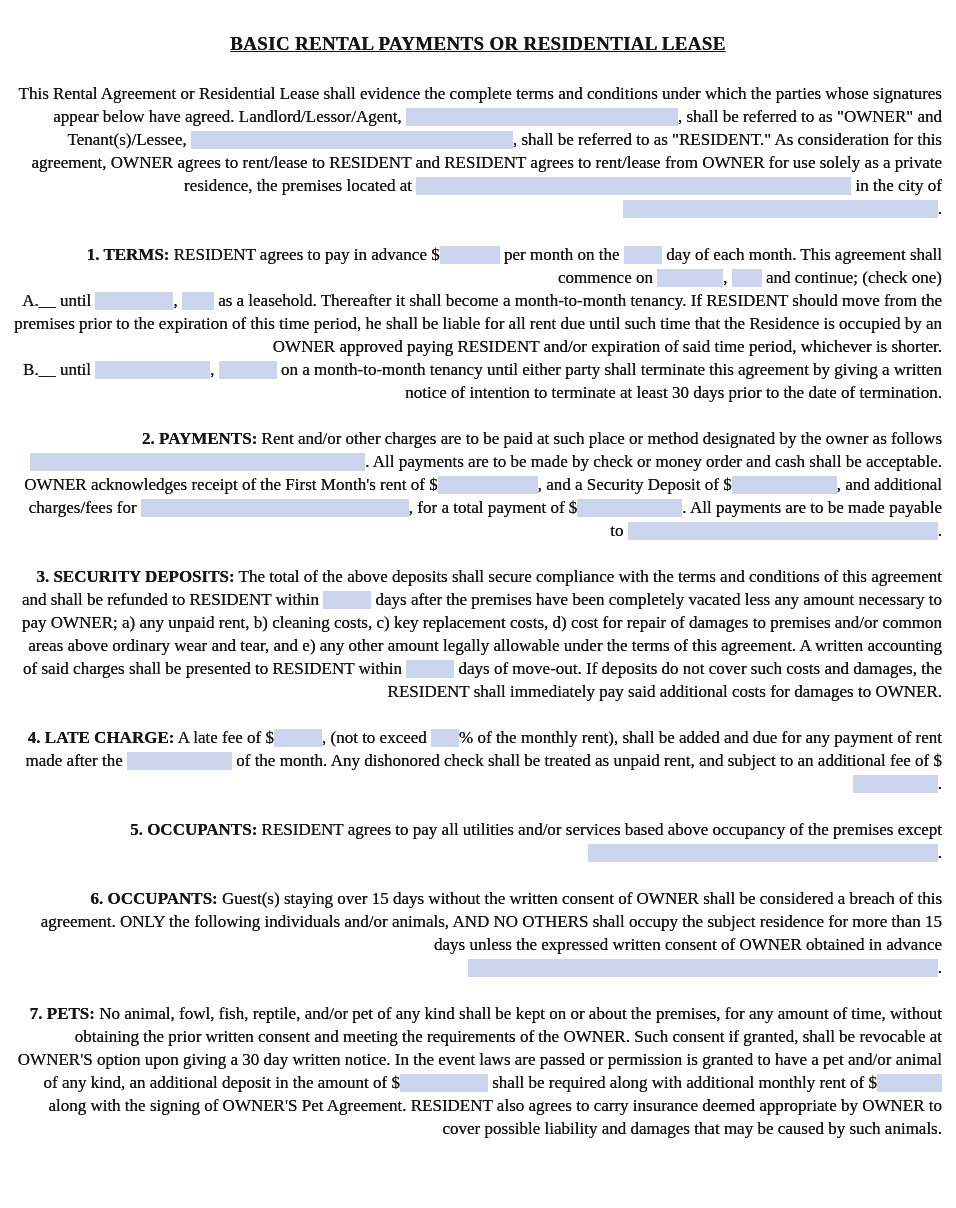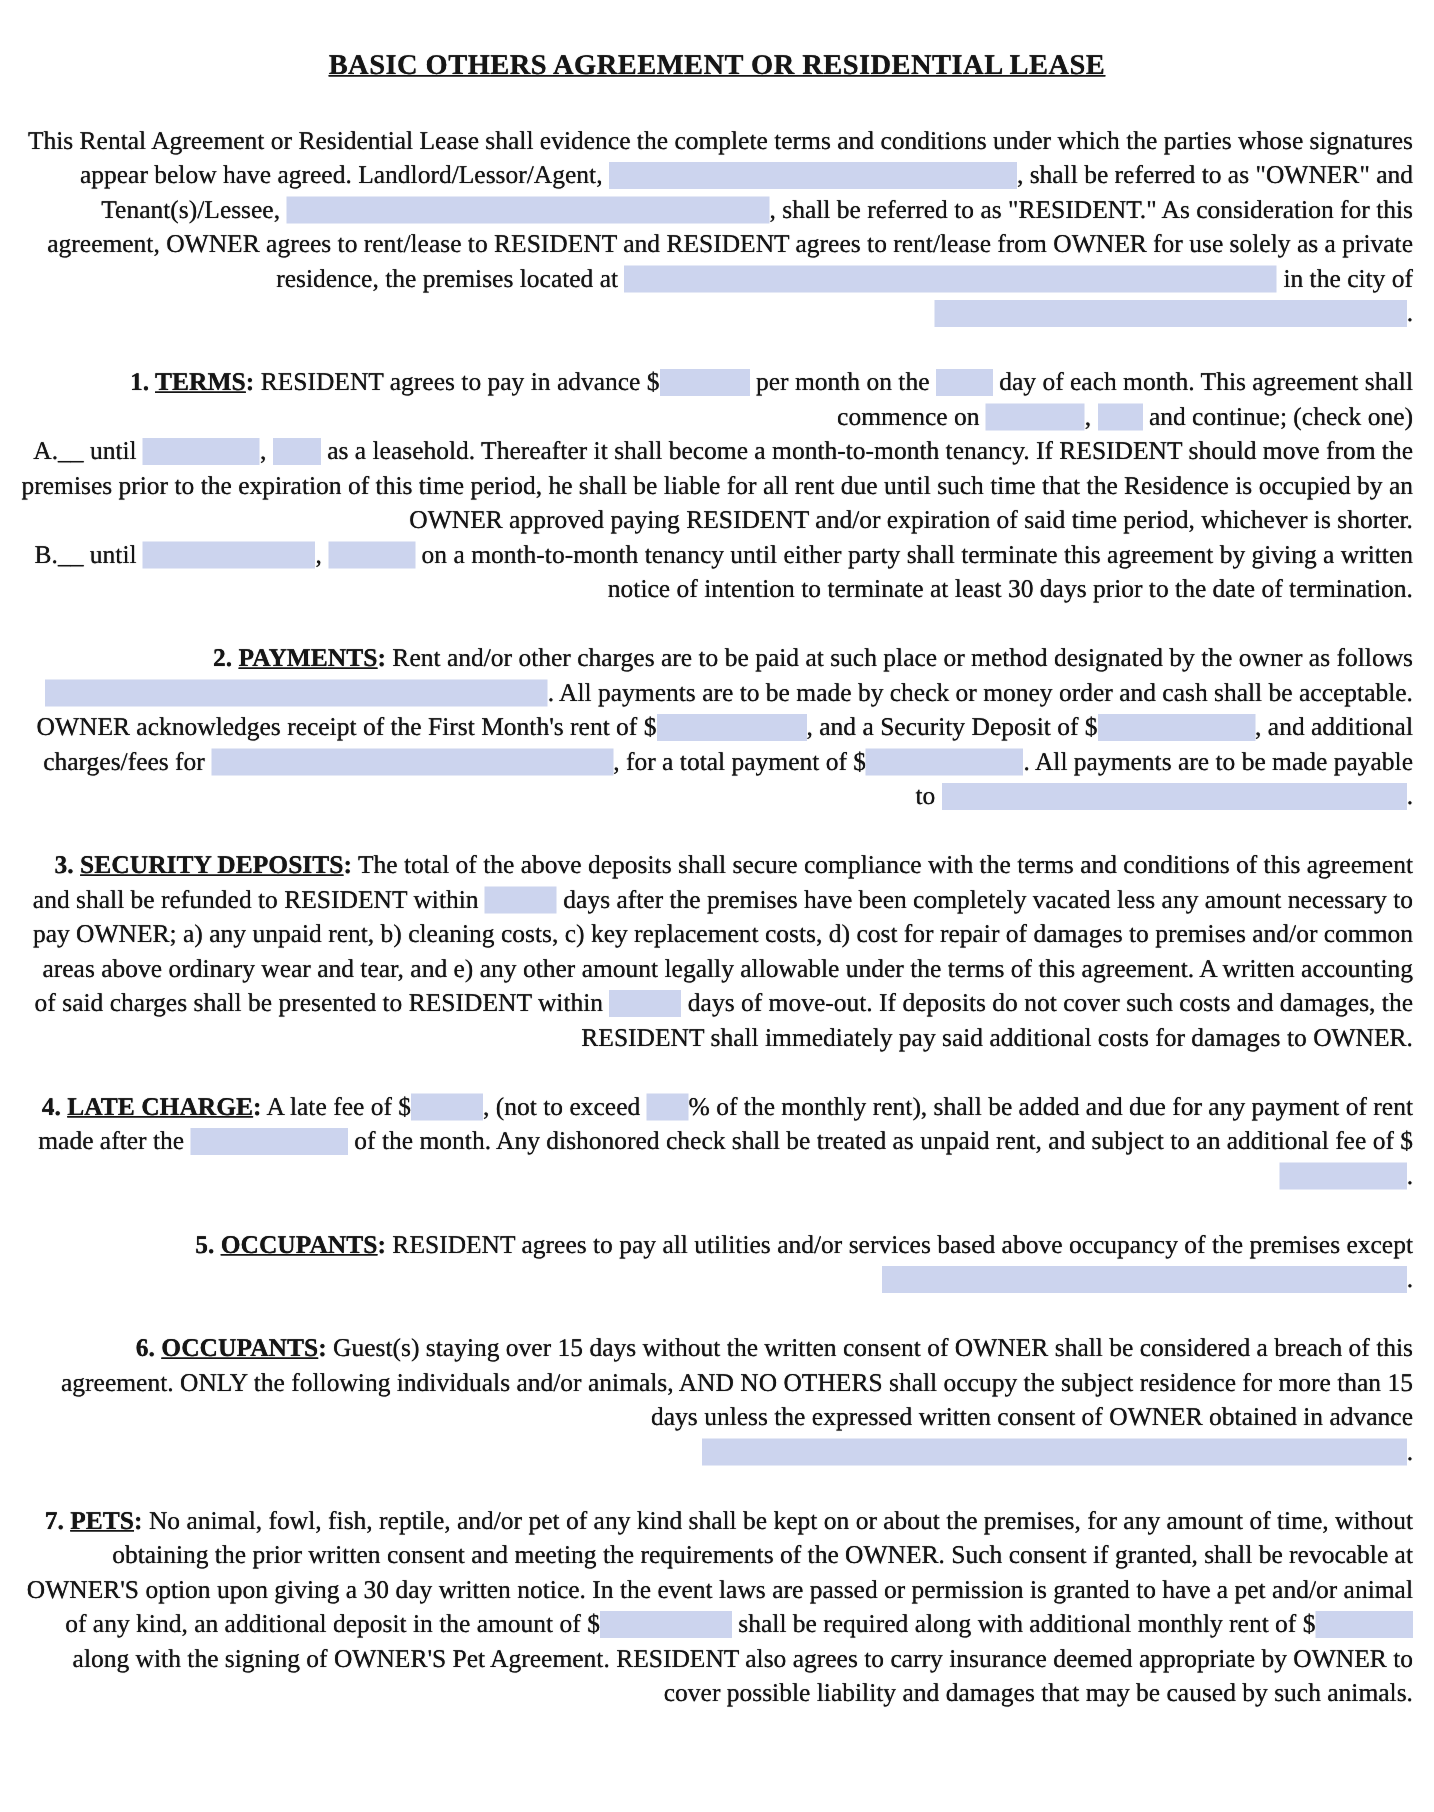--- a/index.html
+++ b/index.html
@@ -38,34 +38,33 @@
   }
   .para {
     margin: 0 0 23px 0;
     text-align: right;
   }
   .sec-num, .bold-run {
     font-weight: bold;
   }
   .sec-head {
     font-weight: bold;
-    text-decoration: underline;
   }
   .blank {
     display: inline-block;
     height: 18px;
     vertical-align: -4px;
     background: #ccd4ee;
   }
 </style>
 </head>
 <body>
 
 <div class="page">
-  <h2 class="doc-subtitle">BASIC OTHERS AGREEMENT OR RESIDENTIAL LEASE</h2>
+  <h2 class="doc-subtitle">BASIC RENTAL PAYMENTS OR RESIDENTIAL LEASE</h2>
 
   <div class="para"><span>This Rental Agreement or Residential Lease shall evidence the complete terms and conditions under which the parties whose signatures appear below have agreed. Landlord/Lessor/Agent, </span><span class="blank" style="width: 272px; background: rgb(204, 212, 238);"></span><span>, shall be referred to as "OWNER" and Tenant(s)/Lessee, </span><span class="blank" style="width: 322px; background: rgb(204, 212, 238);"></span><span>, shall be referred to as "RESIDENT." As consideration for this agreement, OWNER agrees to rent/lease to RESIDENT and RESIDENT agrees to rent/lease from OWNER for use solely as a private residence, the premises located at </span><span class="blank" style="width: 435px; background: rgb(204, 212, 238);"></span><span> in the city of </span><span class="blank" style="width: 315px; background: rgb(204, 212, 238);"></span><span>.</span></div>
 
   <div class="para"><span class="bold-run">1. </span><span class="sec-head">TERMS</span><span class="bold-run">:</span><span> RESIDENT agrees to pay in advance $</span><span class="blank" style="width: 60px; background: rgb(204, 212, 238);"></span><span> per month on the </span><span class="blank" style="width: 38px; background: rgb(204, 212, 238);"></span><span> day of each month. This agreement shall commence on </span><span class="blank" style="width: 66px; background: rgb(204, 212, 238);"></span><span>, </span><span class="blank" style="width: 30px; background: rgb(204, 212, 238);"></span><span> and continue; (check one)</span><br><span>A.__ until </span><span class="blank" style="width: 78px; background: rgb(204, 212, 238);"></span><span>, </span><span class="blank" style="width: 32px; background: rgb(204, 212, 238);"></span><span> as a leasehold. Thereafter it shall become a month-to-month tenancy. If RESIDENT should move from the premises prior to the expiration of this time period, he shall be liable for all rent due until such time that the Residence is occupied by an OWNER approved paying RESIDENT and/or expiration of said time period, whichever is shorter.</span><br><span>B.__ until </span><span class="blank" style="width: 115px; background: rgb(204, 212, 238);"></span><span>, </span><span class="blank" style="width: 58px; background: rgb(204, 212, 238);"></span><span> on a month-to-month tenancy until either party shall terminate this agreement by giving a written notice of intention to terminate at least 30 days prior to the date of termination.</span></div>
   <div class="para"><span class="bold-run">2. </span><span class="sec-head">PAYMENTS</span><span class="bold-run">:</span><span> Rent and/or other charges are to be paid at such place or method designated by the owner as follows </span><span class="blank" style="width: 335px; background: rgb(204, 212, 238);"></span><span>. All payments are to be made by check or money order and cash shall be acceptable. OWNER acknowledges receipt of the First Month's rent of $</span><span class="blank" style="width: 100px; background: rgb(204, 212, 238);"></span><span>, and a Security Deposit of $</span><span class="blank" style="width: 105px; background: rgb(204, 212, 238);"></span><span>, and additional charges/fees for </span><span class="blank" style="width: 268px; background: rgb(204, 212, 238);"></span><span>, for a total payment of $</span><span class="blank" style="width: 105px; background: rgb(204, 212, 238);"></span><span>. All payments are to be made payable to </span><span class="blank" style="width: 310px; background: rgb(204, 212, 238);"></span><span>.</span></div>
   <div class="para"><span class="bold-run">3. </span><span class="sec-head">SECURITY DEPOSITS</span><span class="bold-run">:</span><span> The total of the above deposits shall secure compliance with the terms and conditions of this agreement and shall be refunded to RESIDENT within </span><span class="blank" style="width: 48px; background: rgb(204, 212, 238);"></span><span> days after the premises have been completely vacated less any amount necessary to pay OWNER; a) any unpaid rent, b) cleaning costs, c) key replacement costs, d) cost for repair of damages to premises and/or common areas above ordinary wear and tear, and e) any other amount legally allowable under the terms of this agreement. A written accounting of said charges shall be presented to RESIDENT within </span><span class="blank" style="width: 48px; background: rgb(204, 212, 238);"></span><span> days of move-out. If deposits do not cover such costs and damages, the RESIDENT shall immediately pay said additional costs for damages to OWNER.</span></div>
   <div class="para"><span class="bold-run">4. </span><span class="sec-head">LATE CHARGE</span><span class="bold-run">:</span><span> A late fee of $</span><span class="blank" style="width: 48px; background: rgb(204, 212, 238);"></span><span>, (not to exceed </span><span class="blank" style="width: 28px; background: rgb(204, 212, 238);"></span><span>% of the monthly rent), shall be added and due for any payment of rent made after the </span><span class="blank" style="width: 105px; background: rgb(204, 212, 238);"></span><span> of the month. Any dishonored check shall be treated as unpaid rent, and subject to an additional fee of $</span><span class="blank" style="width: 85px; background: rgb(204, 212, 238);"></span><span>.</span></div>
   <div class="para"><span class="bold-run">5. </span><span class="sec-head">OCCUPANTS</span><span class="bold-run">:</span><span> RESIDENT agrees to pay all utilities and/or services based above occupancy of the premises except </span><span class="blank" style="width: 350px; background: rgb(204, 212, 238);"></span><span>.</span></div>
   <div class="para"><span class="bold-run">6. </span><span class="sec-head">OCCUPANTS</span><span class="bold-run">:</span><span> Guest(s) staying over 15 days without the written consent of OWNER shall be considered a breach of this agreement. ONLY the following individuals and/or animals, AND NO OTHERS shall occupy the subject residence for more than 15 days unless the expressed written consent of OWNER obtained in advance </span><span class="blank" style="width: 470px; background: rgb(204, 212, 238);"></span><span>.</span></div>
   <div class="para"><span class="bold-run">7. </span><span class="sec-head">PETS</span><span class="bold-run">:</span><span> No animal, fowl, fish, reptile, and/or pet of any kind shall be kept on or about the premises, for any amount of time, without obtaining the prior written consent and meeting the requirements of the OWNER. Such consent if granted, shall be revocable at OWNER'S option upon giving a 30 day written notice. In the event laws are passed or permission is granted to have a pet and/or animal of any kind, an additional deposit in the amount of $</span><span class="blank" style="width: 88px; background: rgb(204, 212, 238);"></span><span> shall be required along with additional monthly rent of $</span><span class="blank" style="width: 65px; background: rgb(204, 212, 238);"></span><span> along with the signing of OWNER'S Pet Agreement. RESIDENT also agrees to carry insurance deemed appropriate by OWNER to cover possible liability and damages that may be caused by such animals.</span></div>

